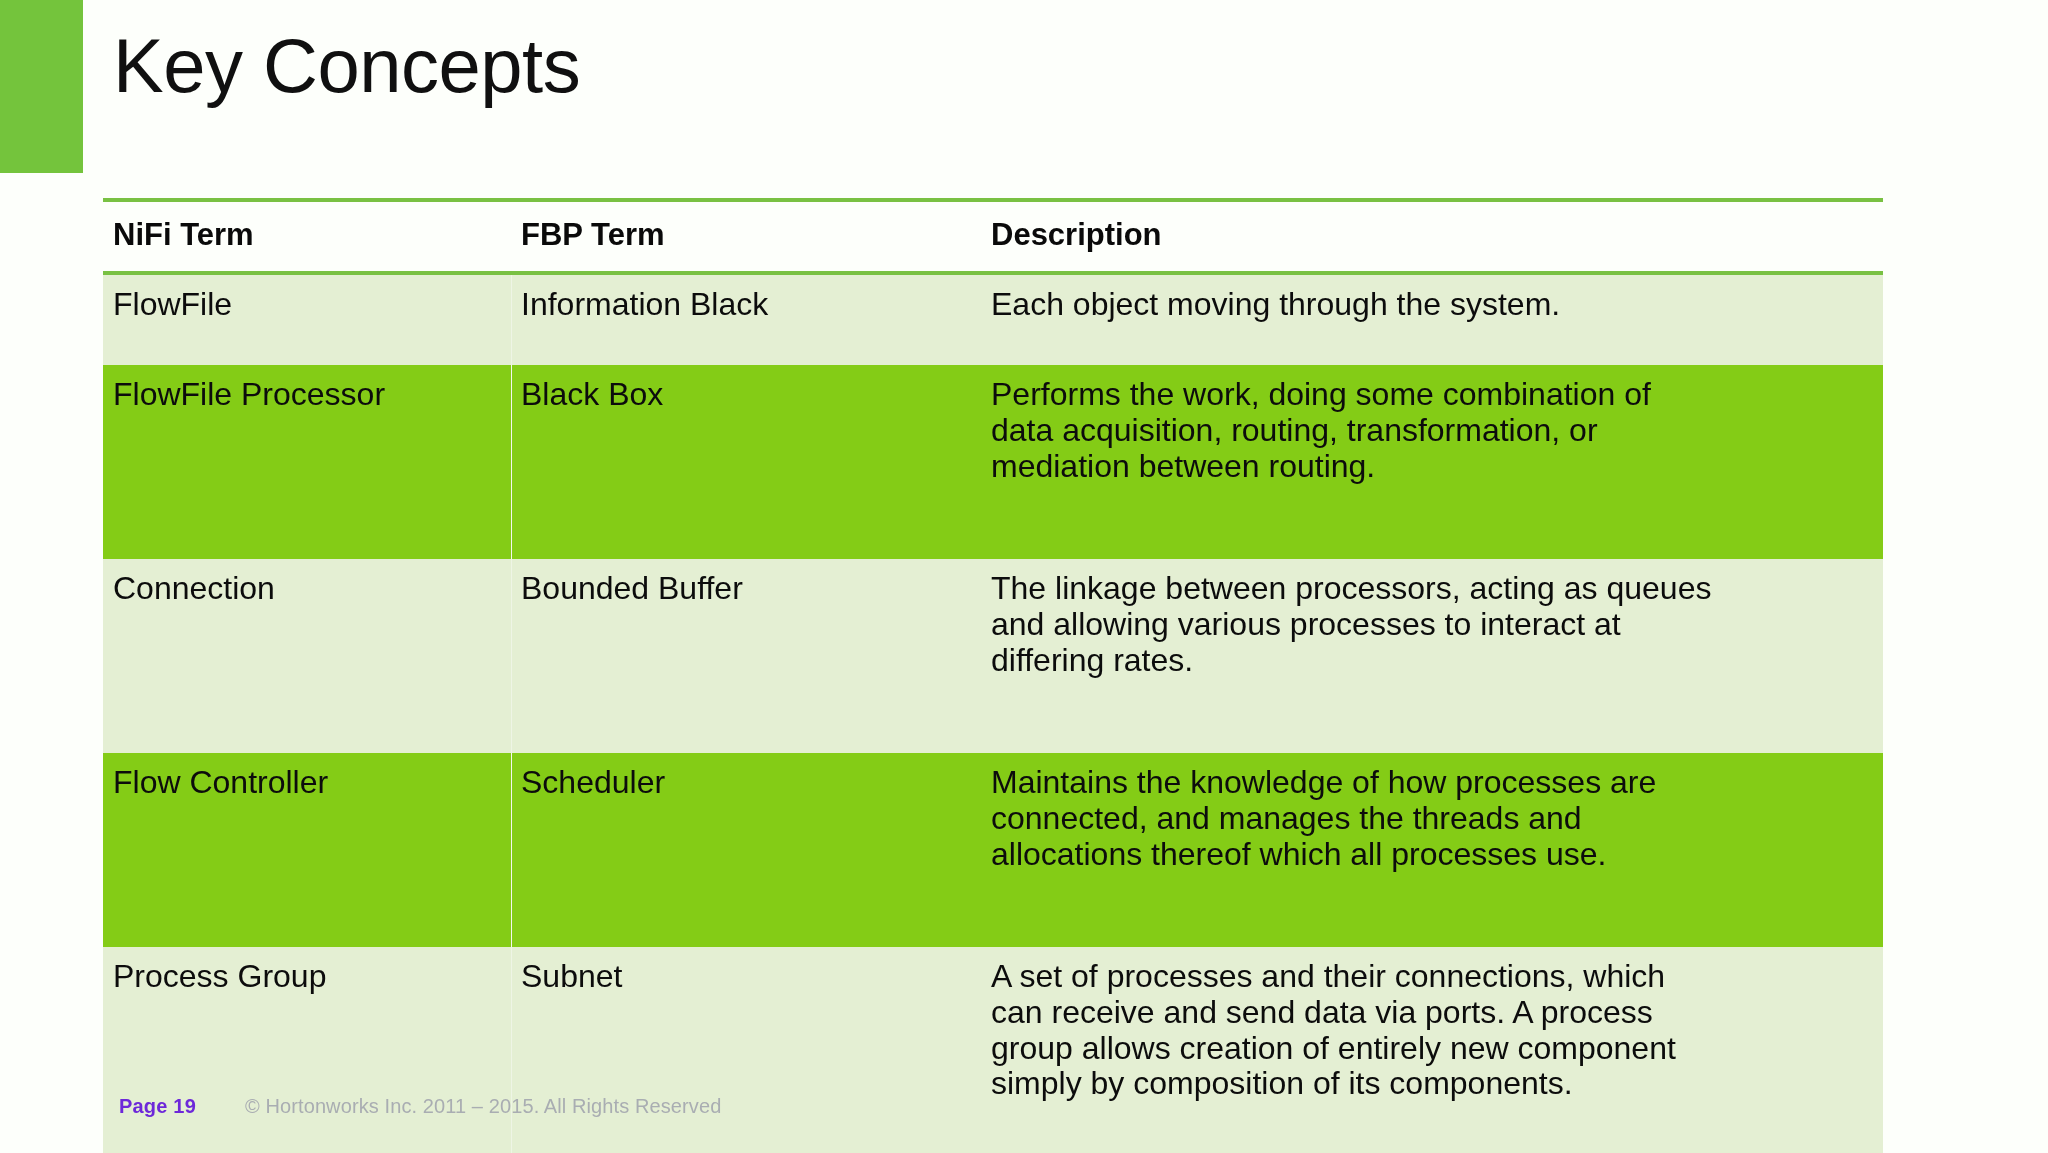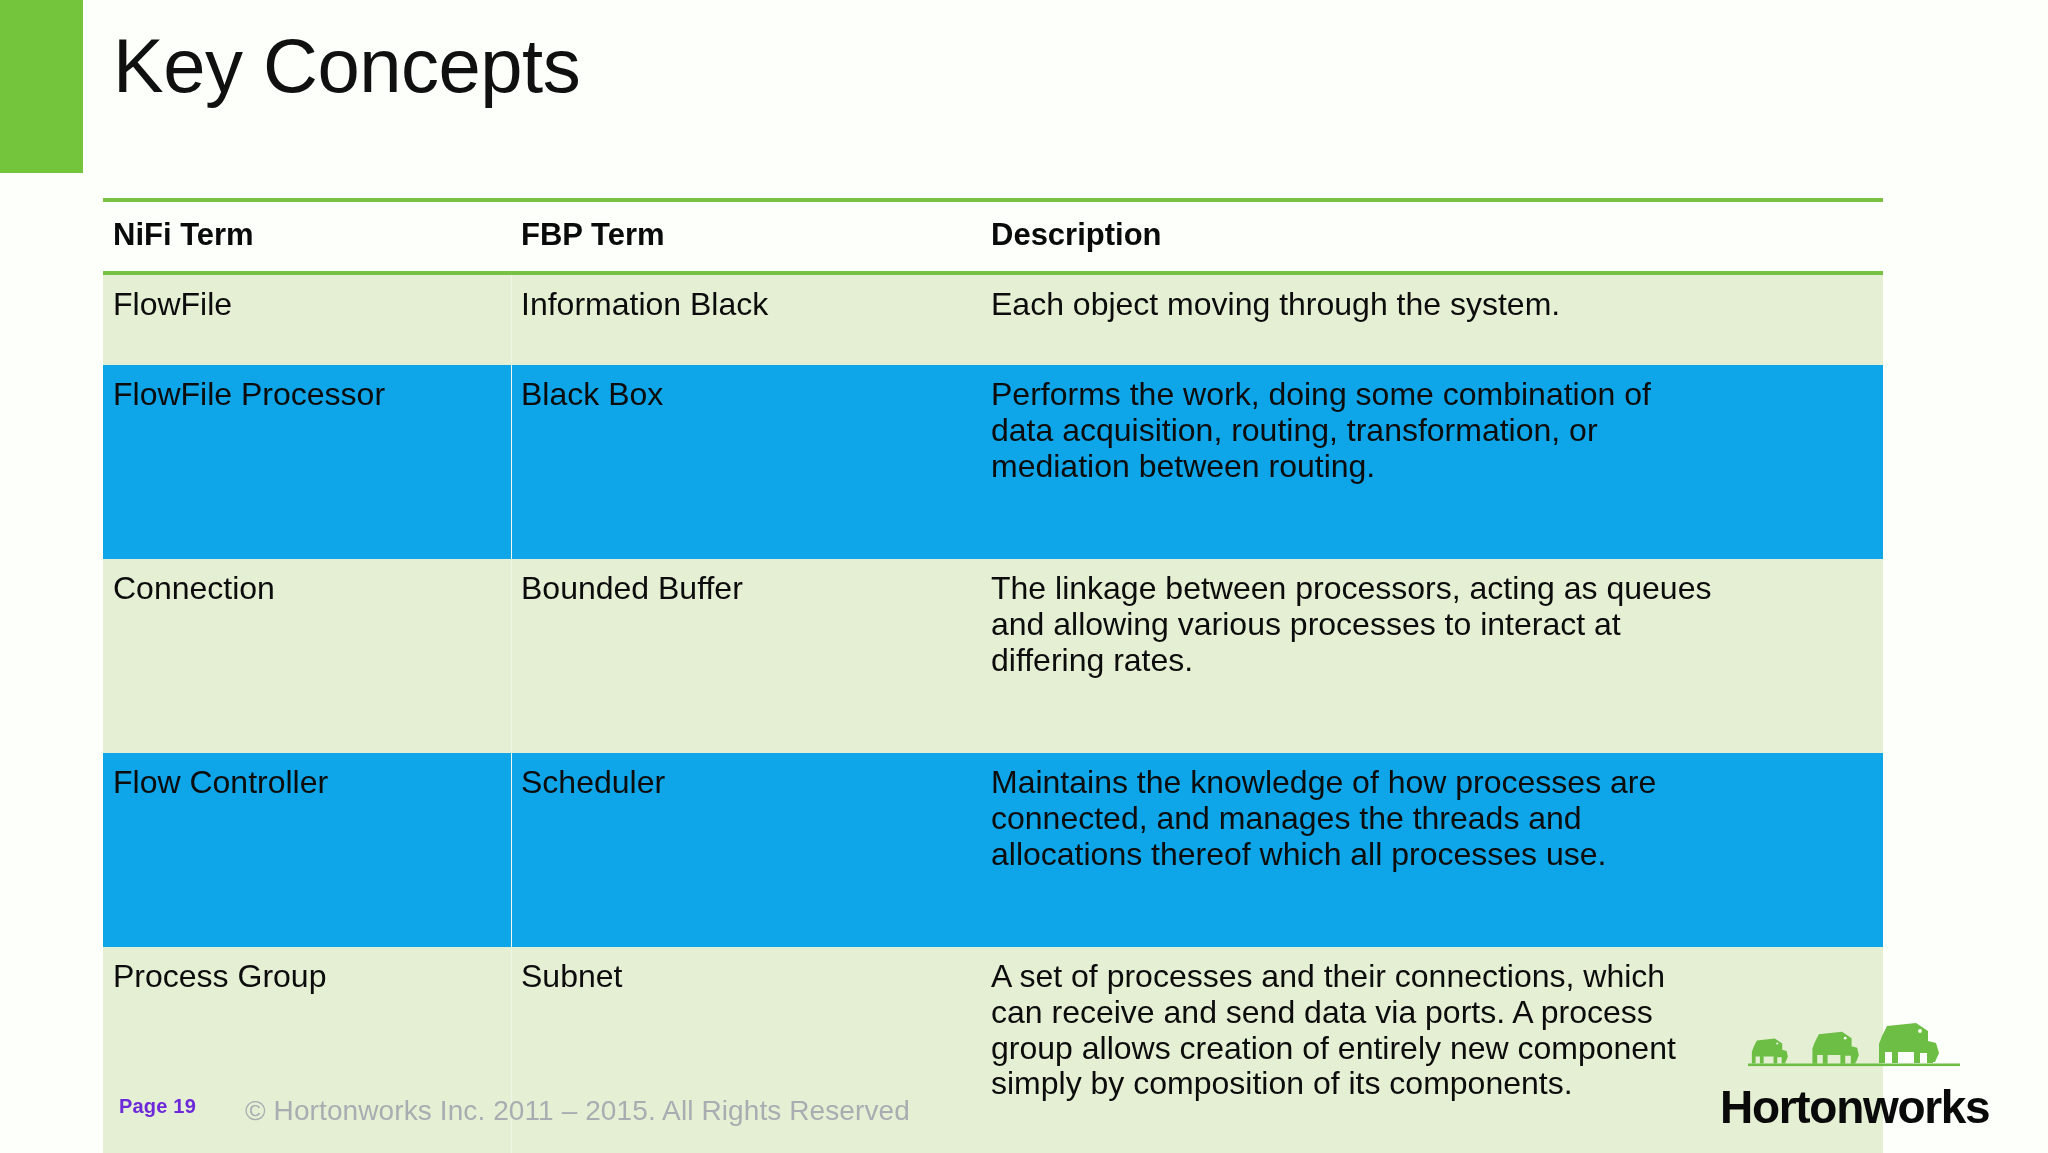--- a/index.html
+++ b/index.html
@@ -68,21 +68,21 @@
   .concepts-table tbody td {
     font-size: 32px;
     line-height: 1.12;
     color: #0c0c0c;
     padding: 12px 26px 0 10px;
   }
   .concepts-table tbody tr.shade td {
     background: #e4efd3;
   }
   .concepts-table tbody tr.plain td {
-    background: #0ea5e9;
+    background: #84cc16;
   }
   .col-term   { width: 408px; }
   .col-fbp    { width: 470px; }
   .col-desc   { width: 902px; }
   td.cell-desc { padding-right: 34px; }
   tr.shade td.cell-fbp  { box-shadow: inset 1px 0 0 #eef5e5; }
   tr.plain td.cell-fbp  { box-shadow: inset 1px 0 0 #f4f7f0; }
   .row-h1 td { height: 78px; }
   .row-h3 td { height: 182px; }
   .row-h4 td { height: 247px; }
@@ -95,21 +95,21 @@
     top: 1095px;
     font-size: 20px;
     font-weight: bold;
     color: #6d28d9;
     letter-spacing: 0.2px;
   }
   .footer-copy {
     position: absolute;
     left: 245px;
     top: 1095px;
-    font-size: 28px;
+    font-size: 20px;
     font-weight: 400;
     color: #a9adb2;
     letter-spacing: 0.1px;
     white-space: nowrap;
   }
   
   .logo {
     position: absolute;
     left: 1720px;
     top: 1022px;
@@ -200,47 +200,14 @@
           <span class="desc-line">simply by composition of its components.</span>
         </td>
       </tr>
 
     </tbody>
   </table>
 
   <div class="footer-page">Page 19</div>
   <div class="footer-copy">© Hortonworks Inc. 2011 – 2015. All Rights Reserved</div>
 
-  <div class="logo">
-    <svg width="212" height="62" viewBox="0 0 212 62">
-      <g fill="#6cbe45">
-
-        <rect x="0" y="41.5" width="212" height="2.6"></rect>
-
-        <g transform="translate(2,16) scale(0.62)">
-          <path d="M6 14 L11 4 L40 1 L52 9 L52 20 L57 25 L57 41 L51 41 L51 31
-                   L44 31 L44 41 L38 41 L38 30 L22 30 L22 41 L16 41 L16 30
-                   L9 30 L9 41 L3 41 L3 22 Z"></path>
-          <path d="M52 19 L59 21 L61 30 L58 38 L54 38 L56 30 L52 25 Z"></path>
-          <circle cx="44" cy="9" r="1.6" fill="#fdfffb"></circle>
-        </g>
-
-        <g transform="translate(62,9) scale(0.8)">
-          <path d="M6 14 L11 4 L40 1 L52 9 L52 20 L57 25 L57 41 L51 41 L51 31
-                   L44 31 L44 41 L38 41 L38 30 L22 30 L22 41 L16 41 L16 30
-                   L9 30 L9 41 L3 41 L3 22 Z"></path>
-          <path d="M52 19 L59 21 L61 30 L58 38 L54 38 L56 30 L52 25 Z"></path>
-          <circle cx="44" cy="9" r="1.7" fill="#fdfffb"></circle>
-        </g>
-
-        <g transform="translate(128,0) scale(1)">
-          <path d="M6 14 L11 4 L40 1 L52 9 L52 20 L57 25 L57 41 L51 41 L51 31
-                   L44 31 L44 41 L38 41 L38 30 L22 30 L22 41 L16 41 L16 30
-                   L9 30 L9 41 L3 41 L3 22 Z"></path>
-          <path d="M52 19 L60 21 L63 31 L59 40 L54 40 L57 31 L52 25 Z"></path>
-          <circle cx="44" cy="9" r="1.9" fill="#fdfffb"></circle>
-        </g>
-      </g>
-    </svg>
-    <div class="wordmark">Hortonworks</div>
-  </div>
 
 </div>
 
 </body></html>

